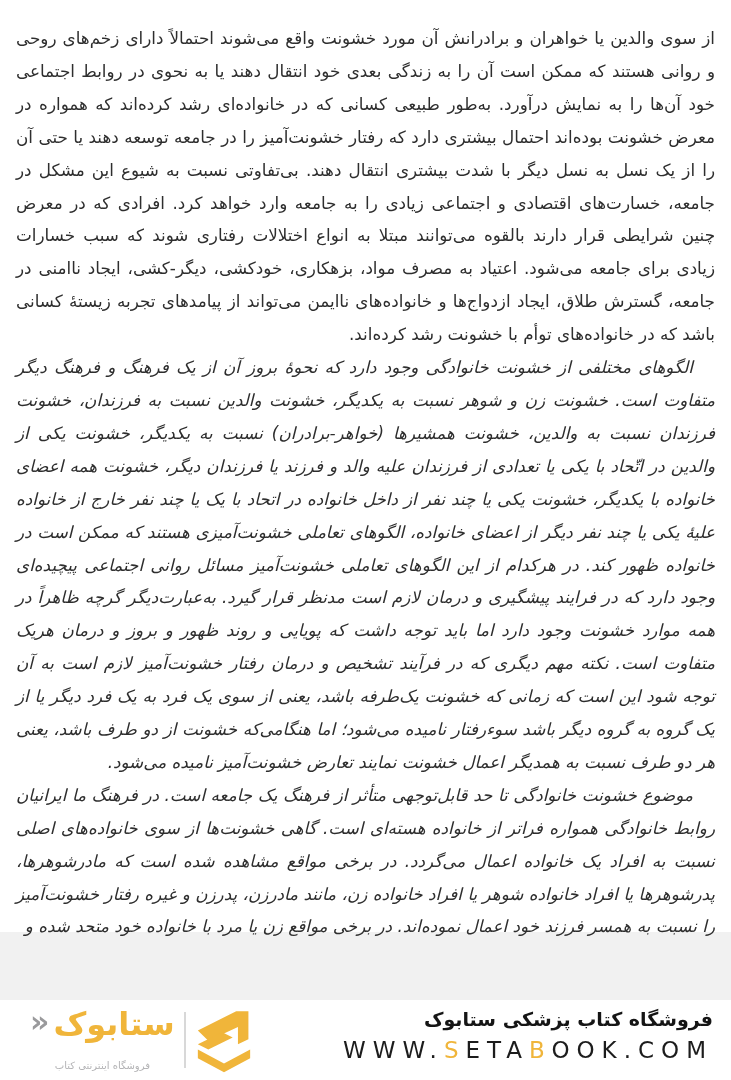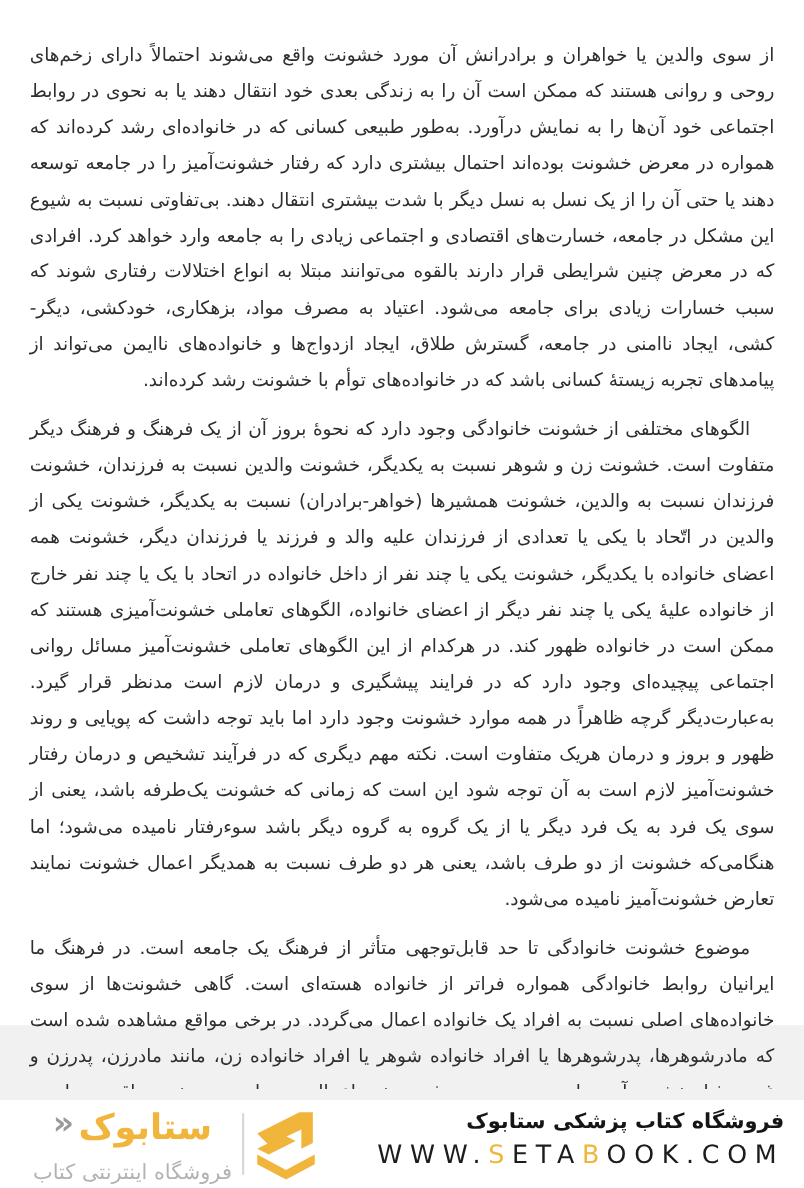--- a/index.html
+++ b/index.html
@@ -35,24 +35,25 @@
     direction: rtl;
     padding: 22px 16px 0 16px;
     height: 968px;
     overflow: hidden;
     color: var(--text, #2e2e2e);
     font-size: 16.8px;
     line-height: 32.9px;
     text-align: justify;
   }
   .text-block p {
-    margin: 11px;
+    margin: 0;
   }
   .text-block p.indent {
     text-indent: 22px;
+    font-style: italic;
   }
   
   .footer {
     position: absolute;
     left: 0;
     right: 0;
     bottom: 0;
     height: 80px;
     background: #ffffff;
     z-index: 2;
@@ -107,21 +108,21 @@
   .guillemet {
     color: var(--gray_logo, #9a9a9c);
     font-size: 30px;
     font-weight: bold;
     line-height: 30px;
     transform: translateY(-2px);
   }
   .tagline {
     direction: rtl;
     color: var(--tagline_gray, #b3b3b5);
-    font-size: 19px;
+    font-size: 10px;
     line-height: 16px;
     margin-top: 16px;
   }
   .logo-divider {
     width: 2px;
     height: 56px;
     background: #d8d8d8;
   }
   .emblem svg {
     display: block;

